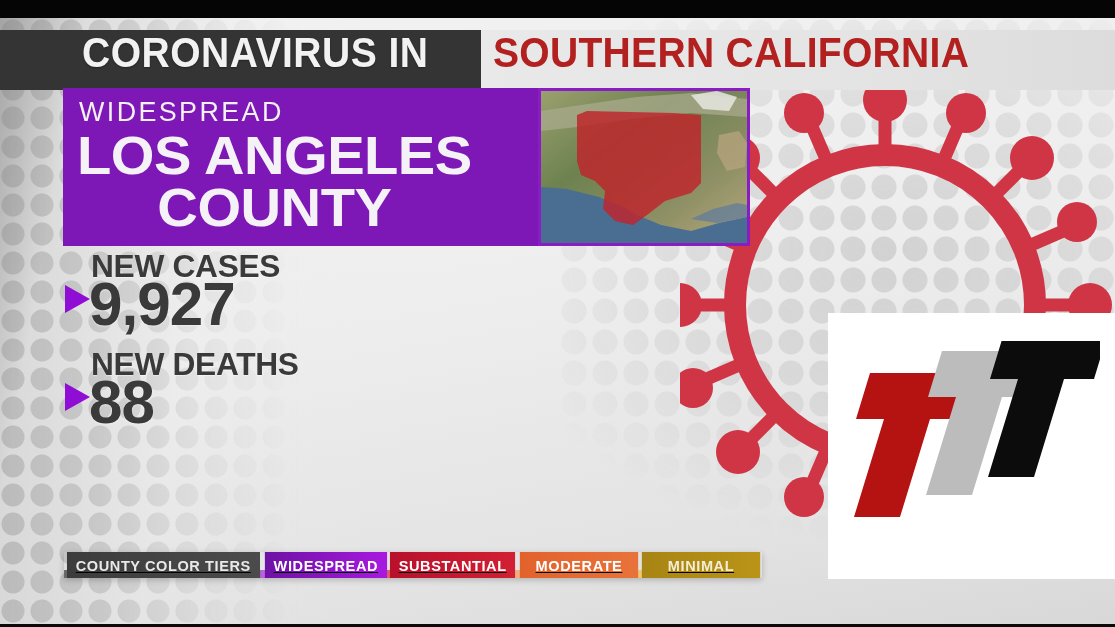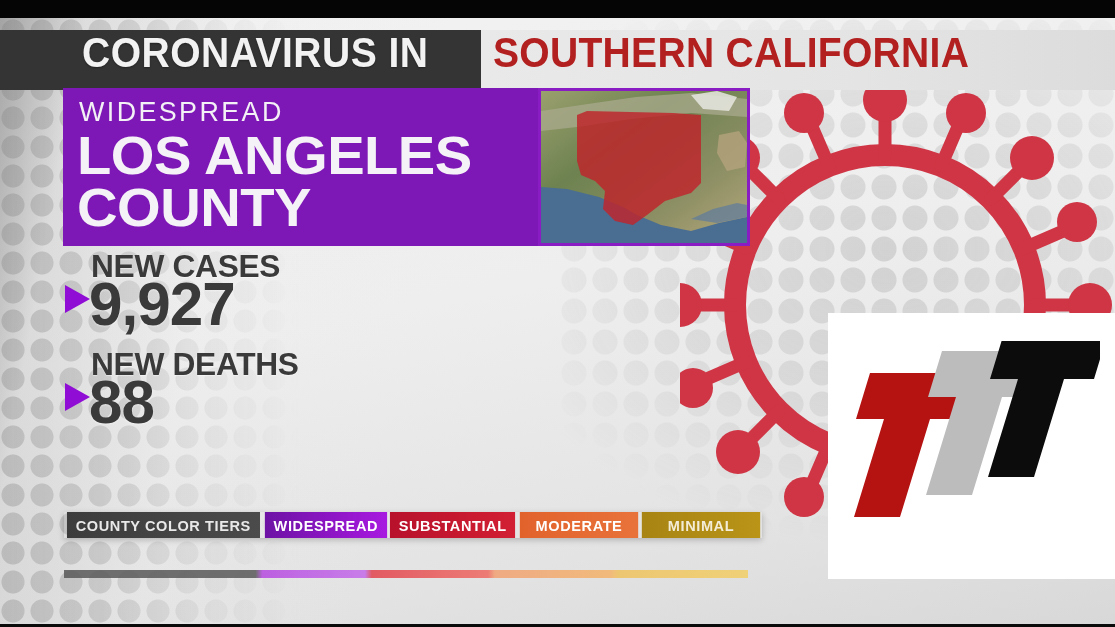--- a/index.html
+++ b/index.html
@@ -9,20 +9,21 @@
     overflow:hidden;
     background:#000;
     font-family:"Liberation Sans", sans-serif;
   }
 
   #screen {
     position:relative;
     width:1115px; height:627px;
     background:#000;
     overflow:hidden;
+    text-align:center;
   }
 
   
   .letterbox-top {
     position:absolute; left:0; top:0; width:1115px; height:18px;
     background:#050505; z-index:60;
   }
   .letterbox-bottom {
     position:absolute; left:0; bottom:0; width:1115px; height:3px;
     background:#0a0a0a; z-index:60;
@@ -147,23 +148,24 @@
   .stat-arrow {
     position:absolute; left:2px; top:37px;
     width:0; height:0;
     border-left:25px solid #8f0dd4;
     border-top:14px solid transparent;
     border-bottom:14px solid transparent;
   }
 
   
   .tier-bar {
-    position:absolute; left:64px; top:512px; height:26px;
+    position:absolute; left:64px; top:552px; height:26px;
     display:flex; align-items:stretch; z-index:20;
     box-shadow:0 2px 6px rgba(0,0,0,0.22);
+    text-decoration:underline;
   }
   .tier-seg {
     display:flex; align-items:center; justify-content:center;
     font-size:15px; font-weight:bold; letter-spacing:0.6px;
     color:#ffffff; white-space:nowrap;
     padding:0 9px;
     transform:scaleX(0.97);
   }
   .tier-seg.t0 { background:linear-gradient(to right,#3c3c3c,#4b4b4b); color:#e9e9e9; min-width:196px;}
   .tier-seg.t1 { background:linear-gradient(to right,#6d12a4,#a819e0); min-width:122px;}

